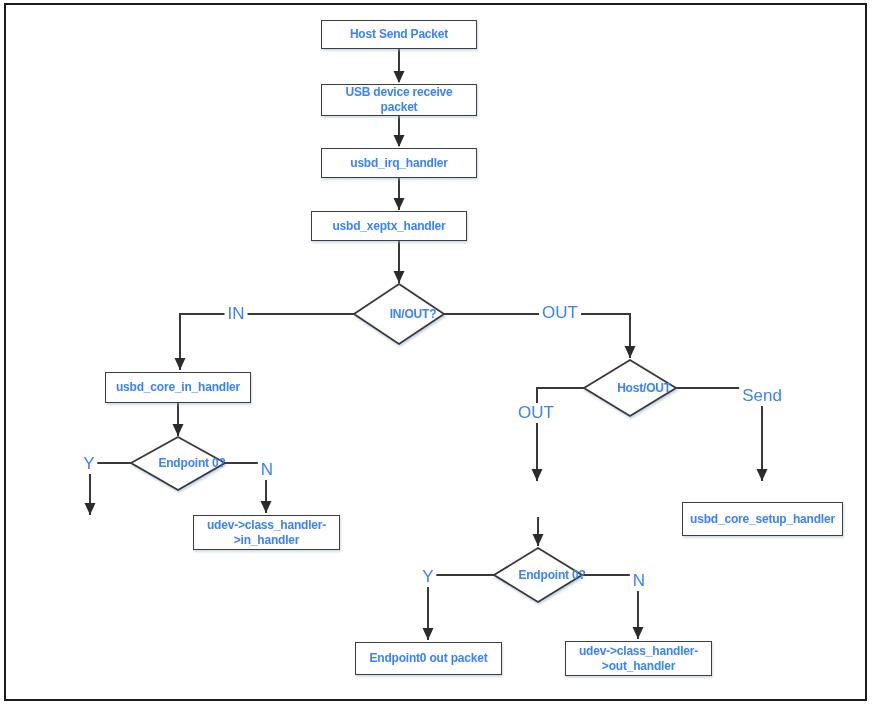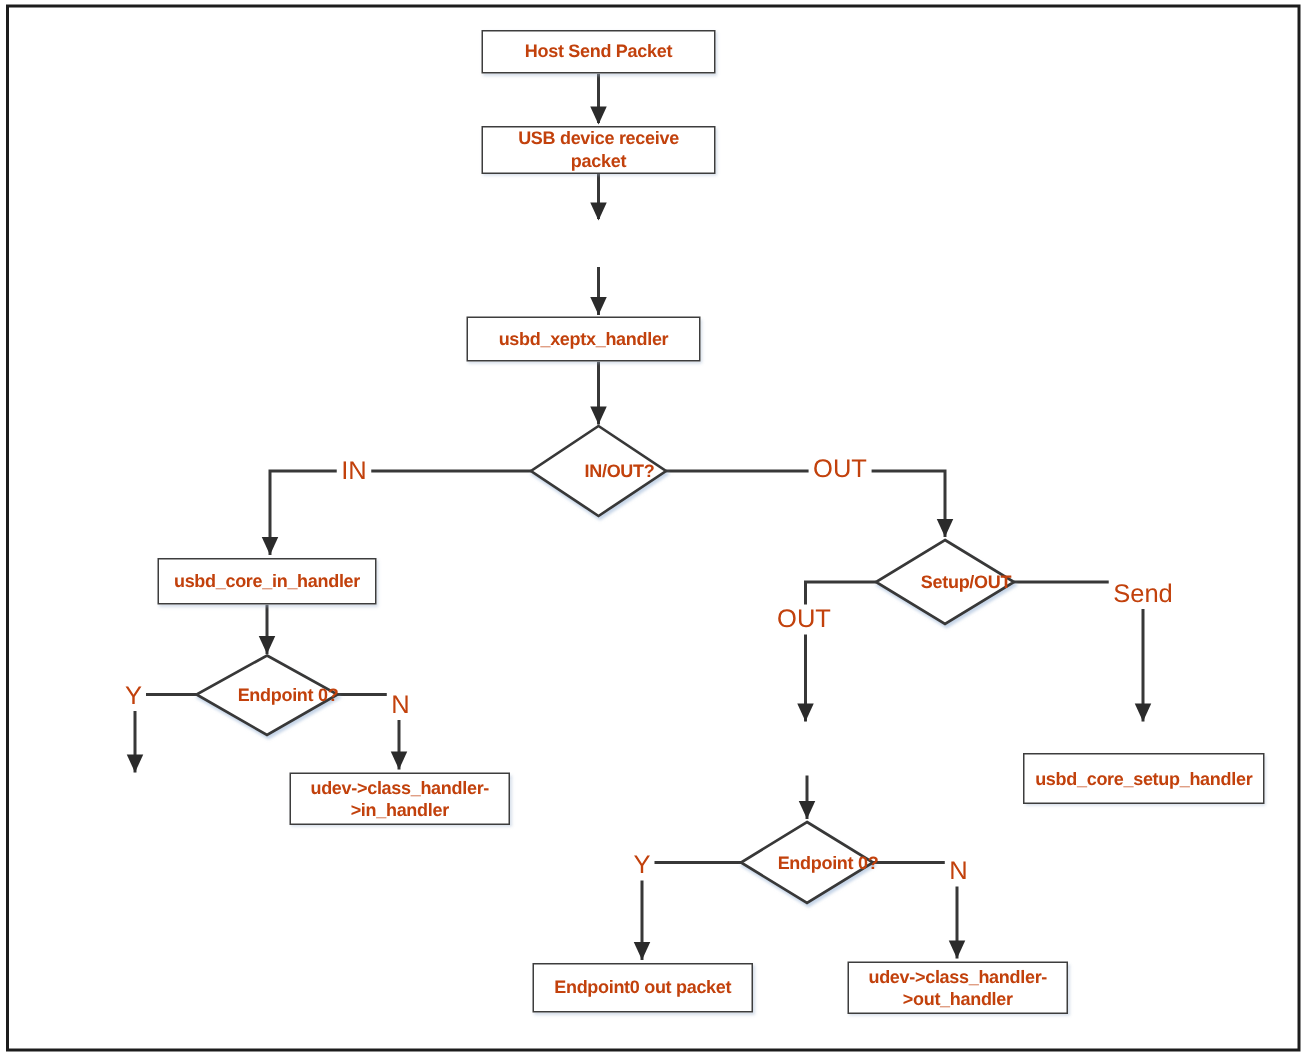--- a/index.html
+++ b/index.html
@@ -1,18 +1,18 @@
 <!DOCTYPE html>
 <html><head>
 <meta charset="utf-8">
 <style>
   html,body { margin:0; padding:0; background:#ffffff; }
   .canvas {
     position:relative; width:872px; height:705px; background:#ffffff;
-    font-family:"Liberation Sans", sans-serif; color:#c2410c; overflow:hidden;
+    font-family:"Liberation Sans", sans-serif; color:#3b82f6; overflow:hidden;
   }
   .frame {
     position:absolute; left:4px; top:3px; width:863px; height:698px;
     border:2px solid #1c1c1c; box-sizing:border-box; pointer-events:none;
   }
   svg.wires { position:absolute; left:0; top:0; z-index:1; }
   .diamonds polygon { filter:drop-shadow(1px 2px 1px rgba(150,176,212,0.55)); }
   .box {
     position:absolute; z-index:2; box-sizing:border-box;
     background:#ffffff; border:1.6px solid #3d3d3d;
@@ -74,32 +74,33 @@
       <polygon points="756.5,469 767.5,469 762,481"></polygon>
       <polygon points="532.5,534 543.5,534 538,546"></polygon>
       <polygon points="422.5,628 433.5,628 428,640"></polygon>
       <polygon points="632.5,627 643.5,627 638,639"></polygon>
     </g>
   </svg>
 
   <div class="box" style="left:321px;top:20px;width:156px;height:29px">Host Send Packet</div>
   <div class="box" style="left:321px;top:84px;width:156px;height:32px">USB device receive
 packet</div>
+  <div class="box" style="left:321px;top:148px;width:156px;height:30px">usbd_irq_handler</div>
   <div class="box" style="left:311px;top:211px;width:156px;height:30px">usbd_xeptx_handler</div>
   <div class="box" style="left:105px;top:372px;width:146px;height:31px">usbd_core_in_handler</div>
   <div class="box" style="left:193px;top:515px;width:147px;height:35px">udev-&gt;class_handler-
 &gt;in_handler</div>
   <div class="box" style="left:682px;top:502px;width:161px;height:34px">usbd_core_setup_handler</div>
   <div class="box" style="left:355px;top:642px;width:147px;height:33px">Endpoint0 out packet</div>
   <div class="box" style="left:565px;top:641px;width:147px;height:35px">udev-&gt;class_handler-
 &gt;out_handler</div>
 
   <div class="diamond-label" style="left:399px;top:314px">IN/OUT?</div>
   <div class="diamond-label" style="left:178px;top:463px">Endpoint 0?</div>
-  <div class="diamond-label" style="left:630px;top:388px">Setup/OUT</div>
+  <div class="diamond-label" style="left:630px;top:388px">Host/OUT</div>
   <div class="diamond-label" style="left:538px;top:575px">Endpoint 0?</div>
 
   <div class="edge-label" style="left:236px;top:314px">IN</div>
   <div class="edge-label" style="left:560px;top:313px">OUT</div>
   <div class="edge-label" style="left:536px;top:413px">OUT</div>
   <div class="edge-label" style="left:762px;top:396px">Send</div>
   <div class="edge-label" style="left:89px;top:464px">Y</div>
   <div class="edge-label" style="left:267px;top:470px">N</div>
   <div class="edge-label" style="left:428px;top:577px">Y</div>
   <div class="edge-label" style="left:639px;top:581px">N</div>

